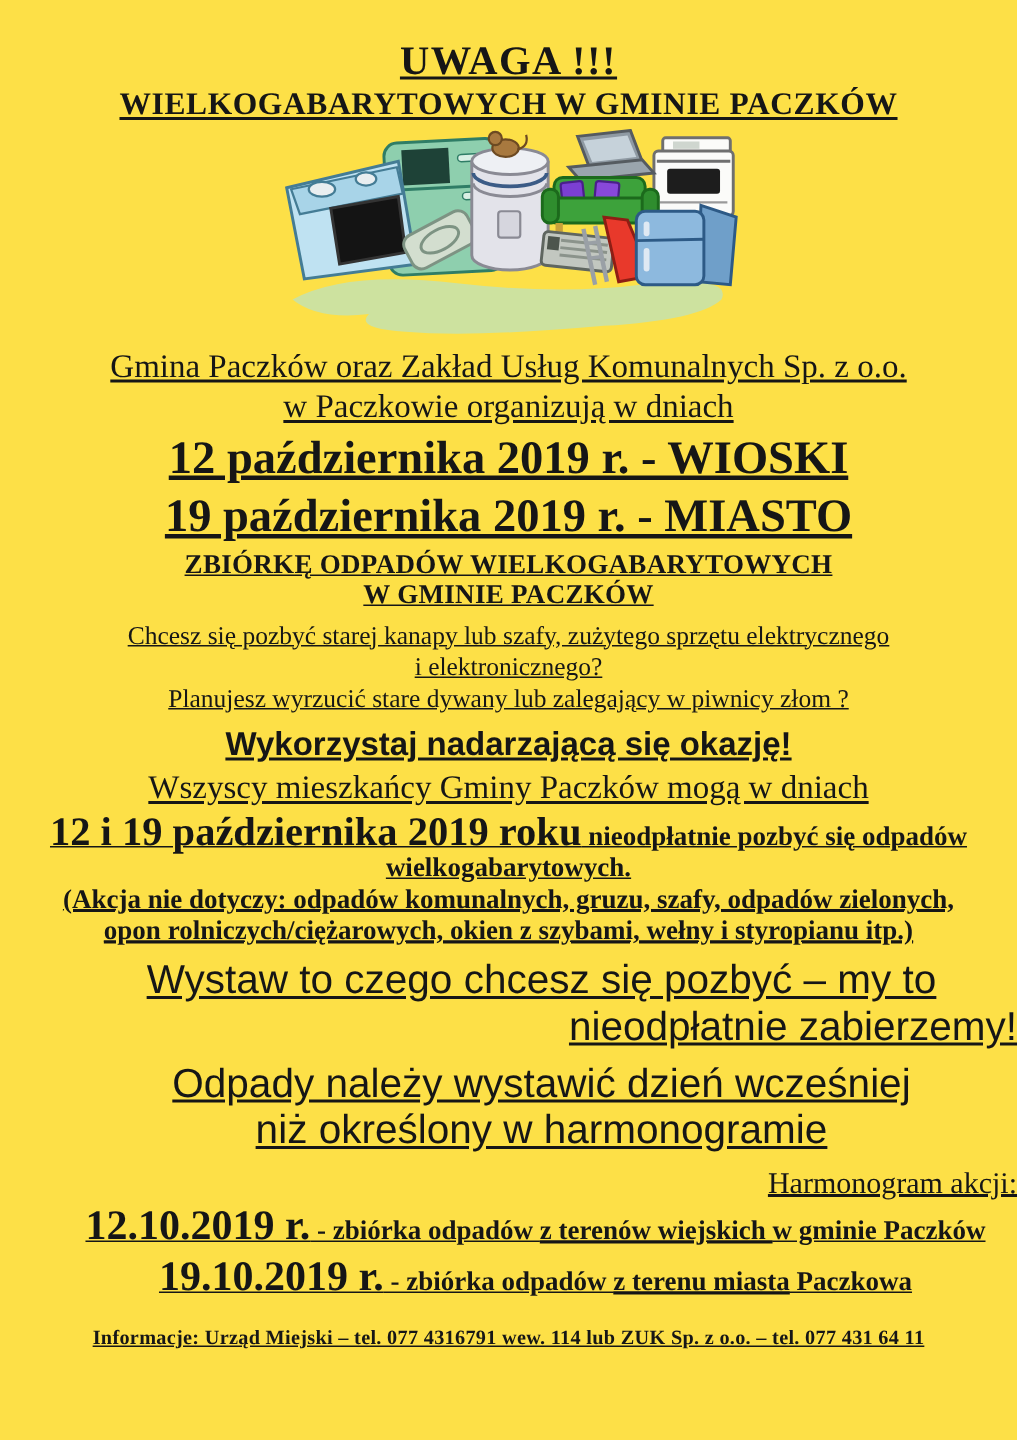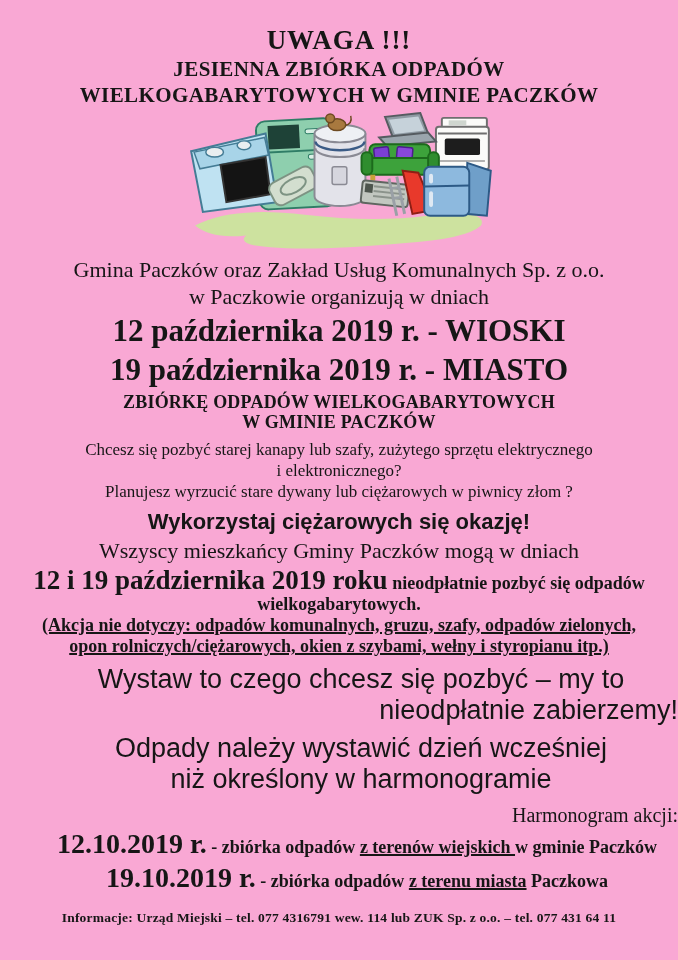--- a/index.html
+++ b/index.html
@@ -1,19 +1,20 @@
 <!DOCTYPE html>
 <html lang="pl"><head>
 <meta charset="utf-8">
 <style>
   html,body { margin:0; padding:0; background:#ffffff; }
   .poster {
-    width:678px; height:960px; margin:0 auto; background:#f9a8d4;
+    width:678px; height:960px; margin:0 auto; background:#fde047;
     color:#161616; text-align:center; overflow:hidden; position:relative;
     font-family:"Liberation Serif", serif;
+    text-decoration:underline;
   }
   .h1 { font-size:27px; font-weight:bold; padding-top:26px; letter-spacing:1px; line-height:1.1; }
   .h2 { font-size:21px; font-weight:bold; line-height:1.24; letter-spacing:0.4px; }
   .illus { width:330px; height:142px; margin:4px auto 0 auto; }
   .intro { font-size:22px; line-height:1.22; margin-top:3px; }
   .big-dates { font-size:31px; font-weight:bold; line-height:1.24; margin-top:2px; }
   .collect { font-size:18px; font-weight:bold; line-height:1.12; margin-top:3px; letter-spacing:0.2px; }
   .quest { font-size:17px; line-height:1.24; margin-top:6px; }
   .cta-head { font-family:"Liberation Sans", sans-serif; font-size:22px; font-weight:bold; margin-top:7px; }
   .cta-sub { font-size:22px; margin-top:3px; }
@@ -30,21 +31,20 @@
   .sched-row .desc { font-size:18px; }
   .u { text-decoration:underline; text-decoration-thickness:2px; }
   .footer { font-size:13.5px; font-weight:bold; margin-top:16px; letter-spacing:0.2px; }
 </style>
 </head>
 <body>
 
 <div class="poster">
 
   <div class="h1">UWAGA !!!</div>
-  <div class="h2">JESIENNA  ZBIÓRKA ODPADÓW</div>
   <div class="h2">WIELKOGABARYTOWYCH W GMINIE PACZKÓW</div>
 
   <div class="illus">
     <svg viewBox="0 0 330 145" width="330" height="142" aria-hidden="true">
 
       <path d="M18,116 Q55,96 130,105 Q200,113 255,106 Q318,99 310,116 Q295,130 230,134 Q140,142 95,138 Q60,136 70,126 Q35,130 18,116 Z" fill="#cde29f"></path>
 
       <g transform="rotate(-3 120 52)">
         <rect x="82" y="8" width="78" height="90" rx="9" fill="#8ecfae" stroke="#2f7d66" stroke-width="2"></rect>
         <rect x="94" y="13" width="32" height="24" fill="#1e4237"></rect>
@@ -140,23 +140,23 @@
   <div class="intro" style="margin-top:0;">w Paczkowie organizują w dniach</div>
 
   <div class="big-dates">12 października 2019 r. - WIOSKI</div>
   <div class="big-dates" style="margin-top:0;">19 października 2019 r. - MIASTO</div>
 
   <div class="collect">ZBIÓRKĘ ODPADÓW WIELKOGABARYTOWYCH</div>
   <div class="collect" style="margin-top:0;">W GMINIE PACZKÓW</div>
 
   <div class="quest">Chcesz się pozbyć starej kanapy lub szafy, zużytego sprzętu elektrycznego</div>
   <div class="quest" style="margin-top:0;">i elektronicznego?</div>
-  <div class="quest" style="margin-top:0;">Planujesz wyrzucić stare dywany lub ciężarowych w piwnicy złom ?</div>
+  <div class="quest" style="margin-top:0;">Planujesz wyrzucić stare dywany lub zalegający w piwnicy złom ?</div>
 
-  <div class="cta-head">Wykorzystaj ciężarowych się okazję!</div>
+  <div class="cta-head">Wykorzystaj nadarzającą się okazję!</div>
   <div class="cta-sub">Wszyscy mieszkańcy Gminy Paczków mogą w dniach</div>
 
   <div class="mix">
     <span class="big">12 i 19 października 2019 roku</span><span class="small"> nieodpłatnie pozbyć się odpadów</span>
   </div>
   <div class="mix-cont">wielkogabarytowych.</div>
 
   <div class="excl">(Akcja nie dotyczy: odpadów komunalnych, gruzu, szafy, odpadów zielonych,</div>
   <div class="excl">opon rolniczych/ciężarowych, okien z szybami, wełny i styropianu itp.)</div>
 

